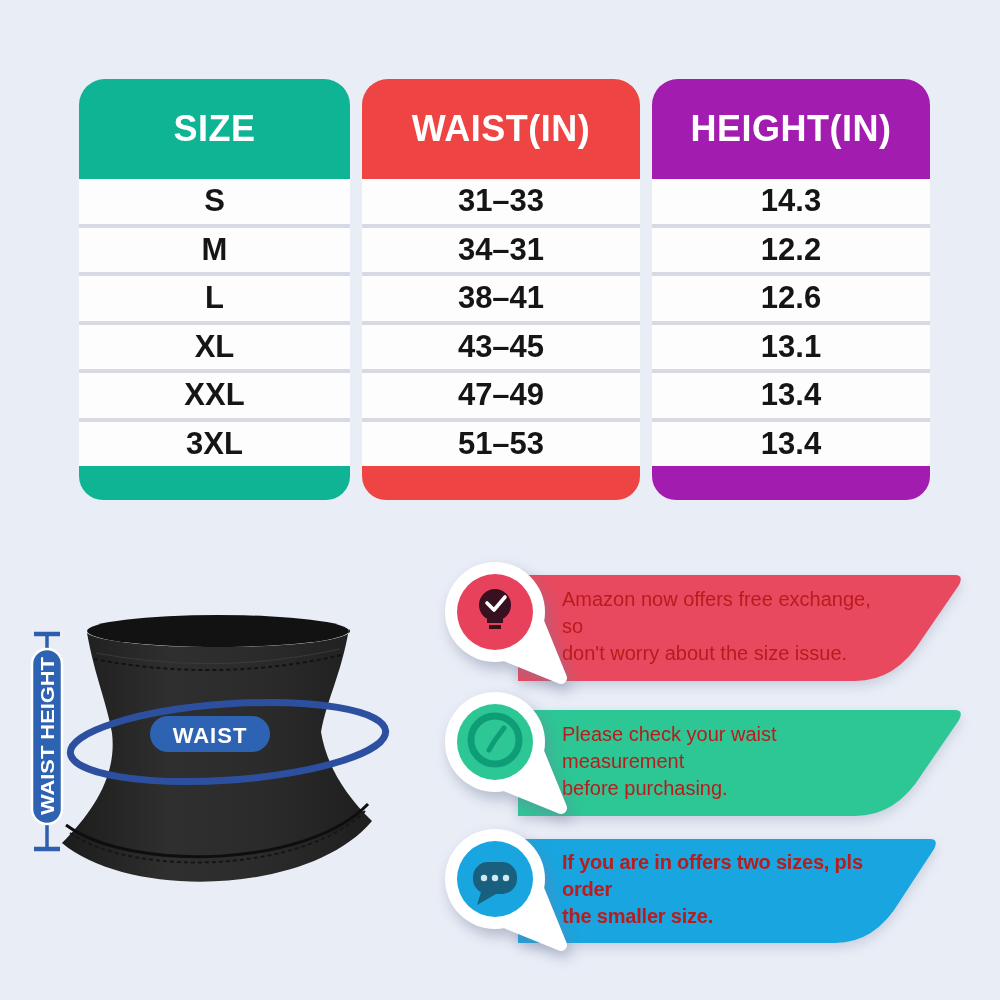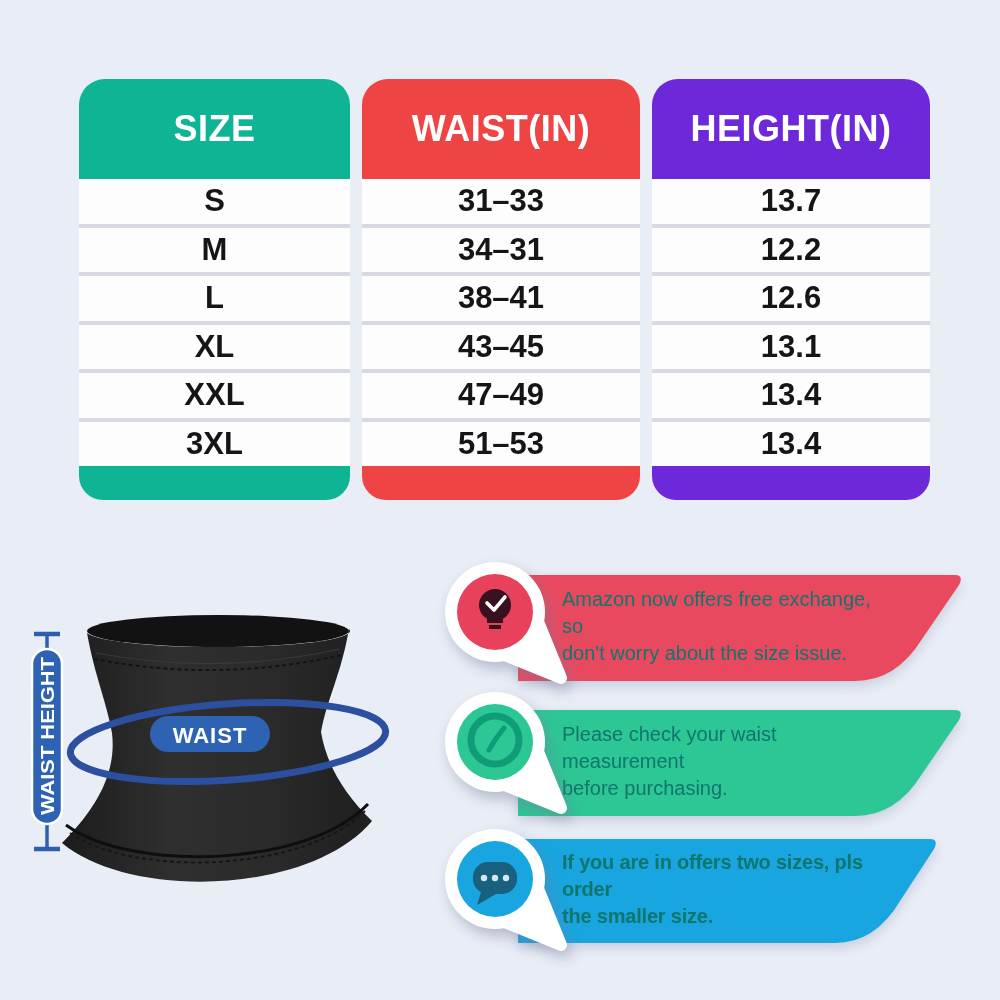--- a/index.html
+++ b/index.html
@@ -29,35 +29,35 @@
     background:#d7dae4;
   }
   .cell {
     flex:1 1 auto; background:#fdfdfe;
     display:flex; align-items:center; justify-content:center;
     font-size:31px; font-weight:700; color:#151515;
   }
   .col-foot { height:34px; flex:0 0 34px; border-radius:0 0 24px 24px; }
   .bg-green  { background:#0eb493; }
   .bg-blue   { background:#ef4444; }
-  .bg-orange { background:#6d28d9; }
+  .bg-orange { background:#a21caf; }
 
   
   .diagram-svg { position:absolute; left:10px; top:585px; }
 
   
   .banner-svg { position:absolute; filter:drop-shadow(0 5px 6px rgba(120,130,160,.28)); }
   .banner-red   { left:518px; top:575px; }
   .banner-green { left:518px; top:710px; }
   .banner-blue  { left:518px; top:839px; }
   .banner-text {
     position:absolute; left:518px; width:450px; height:106px;
     padding:0 78px 4px 44px;
     display:flex; flex-direction:column; justify-content:center;
-    color:#0f766e; font-size:20px; line-height:27px; z-index:3;
+    color:#b91c1c; font-size:20px; line-height:27px; z-index:3;
   }
   .bt-red   { top:575px; }
   .bt-green { top:710px; }
   .bt-blue  { top:839px; height:104px; font-weight:700; letter-spacing:-.2px; }
   .icon-svg {
     position:absolute; width:150px; height:150px; z-index:4;
     filter:drop-shadow(4px 7px 7px rgba(115,125,155,.45));
   }
   .icon-red   { left:420px; top:540px; }
   .icon-green { left:420px; top:670px; }
@@ -92,21 +92,21 @@
         <div class="cell">43–45</div>
         <div class="cell">47–49</div>
         <div class="cell">51–53</div>
       </div>
       <div class="col-foot bg-blue"></div>
     </div>
 
     <div class="col col-height">
       <div class="col-head bg-orange">HEIGHT(IN)</div>
       <div class="col-rows">
-        <div class="cell">13.7</div>
+        <div class="cell">14.3</div>
         <div class="cell">12.2</div>
         <div class="cell">12.6</div>
         <div class="cell">13.1</div>
         <div class="cell">13.4</div>
         <div class="cell">13.4</div>
       </div>
       <div class="col-foot bg-orange"></div>
     </div>
 
   </section>

